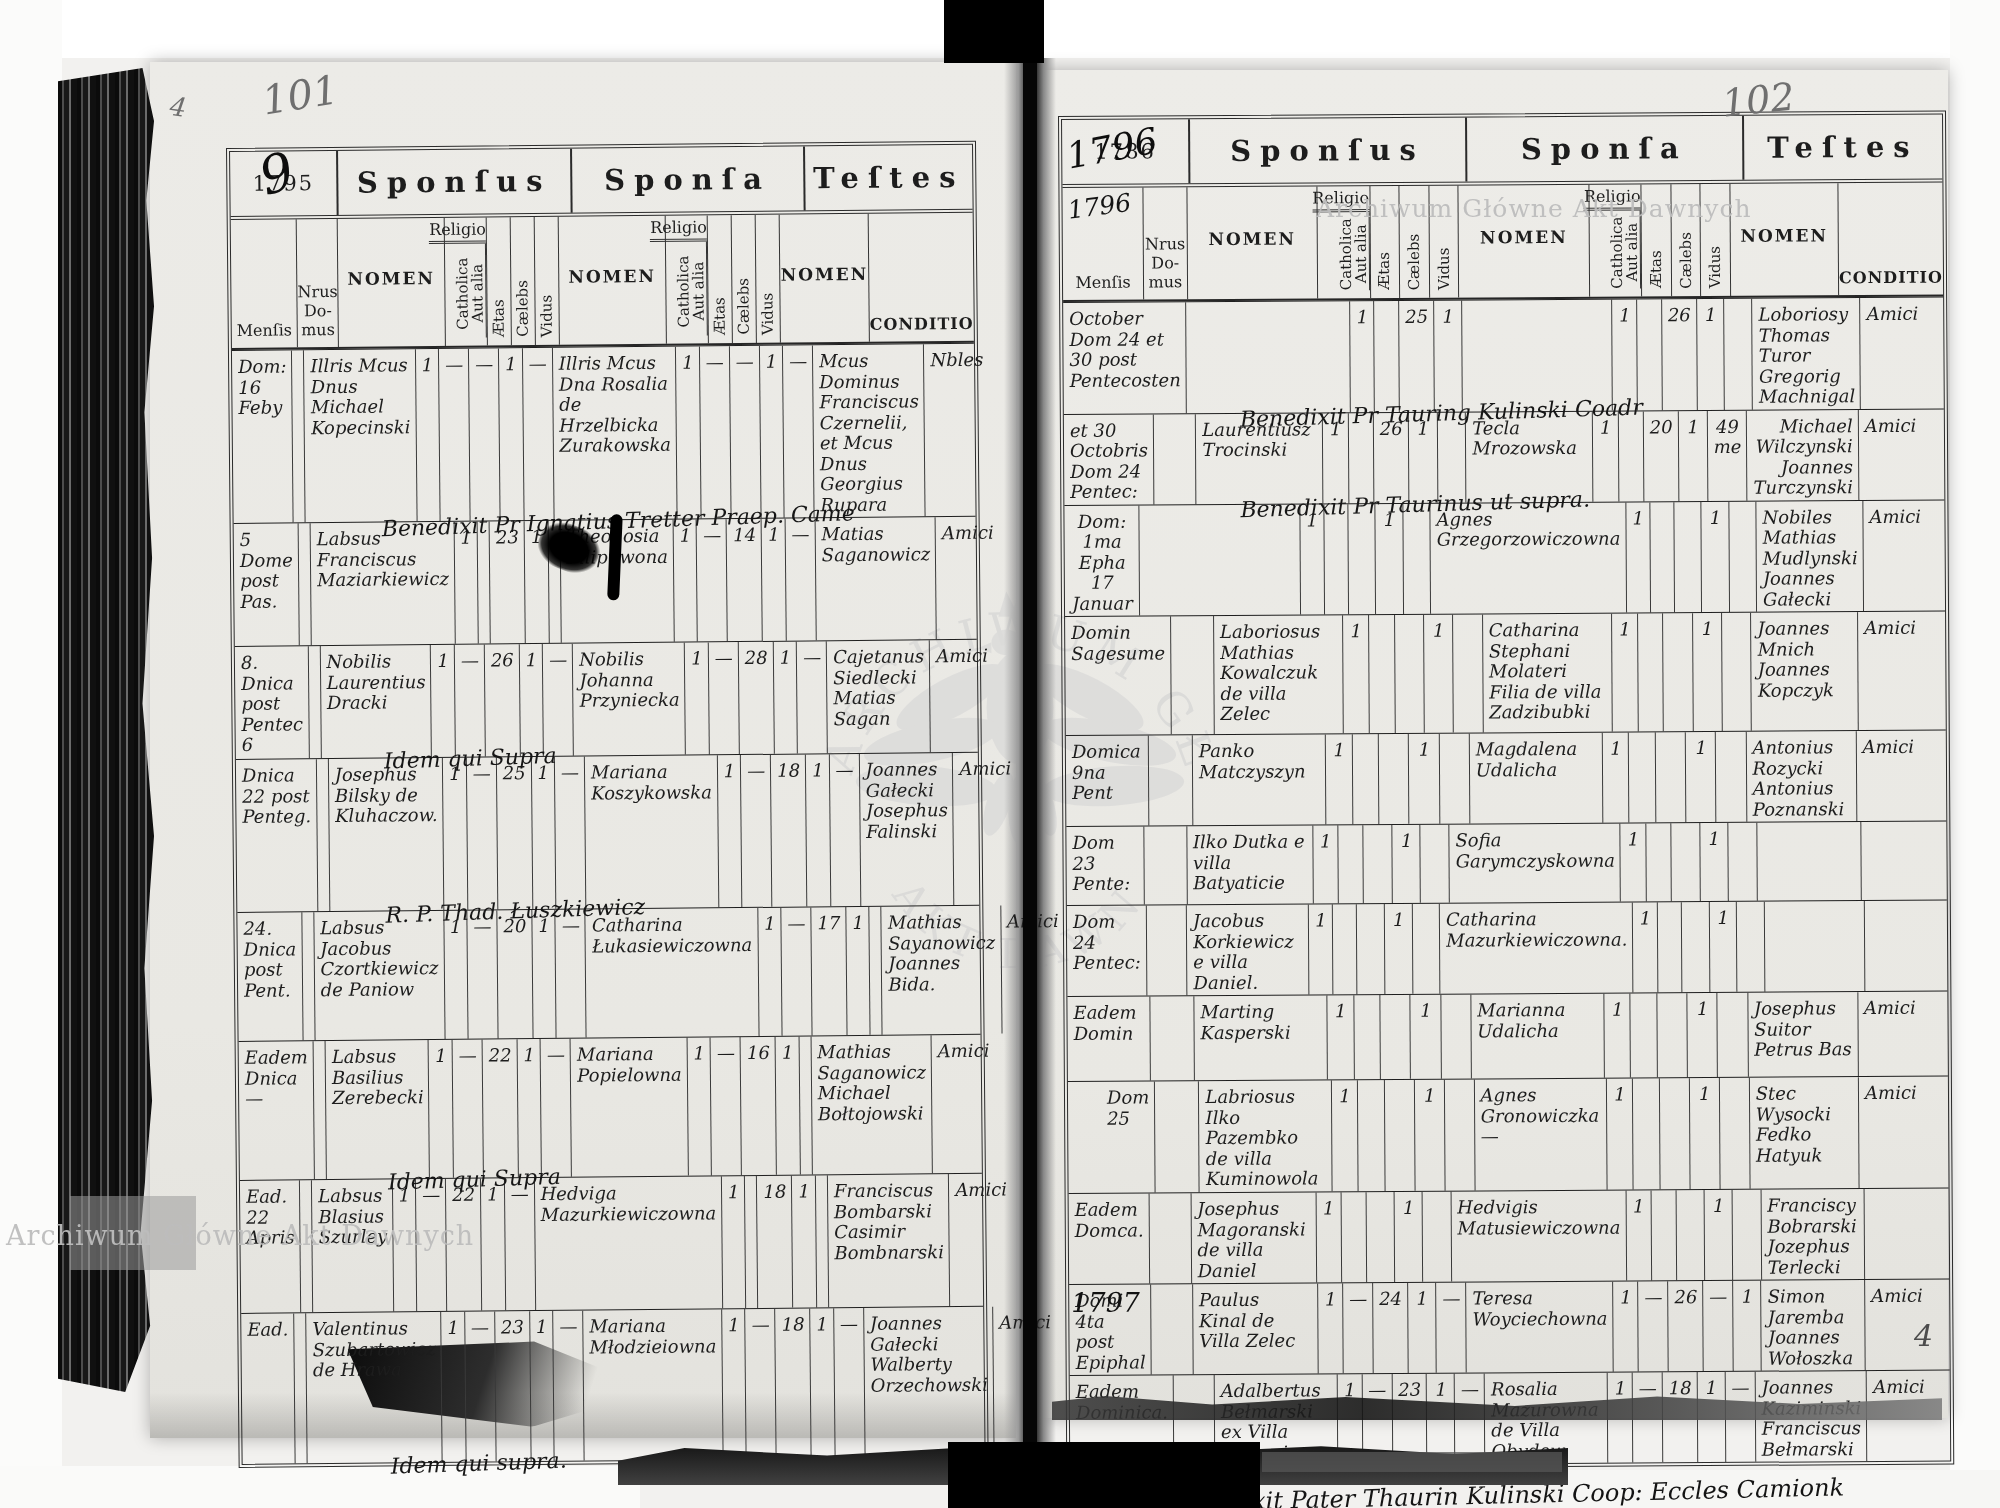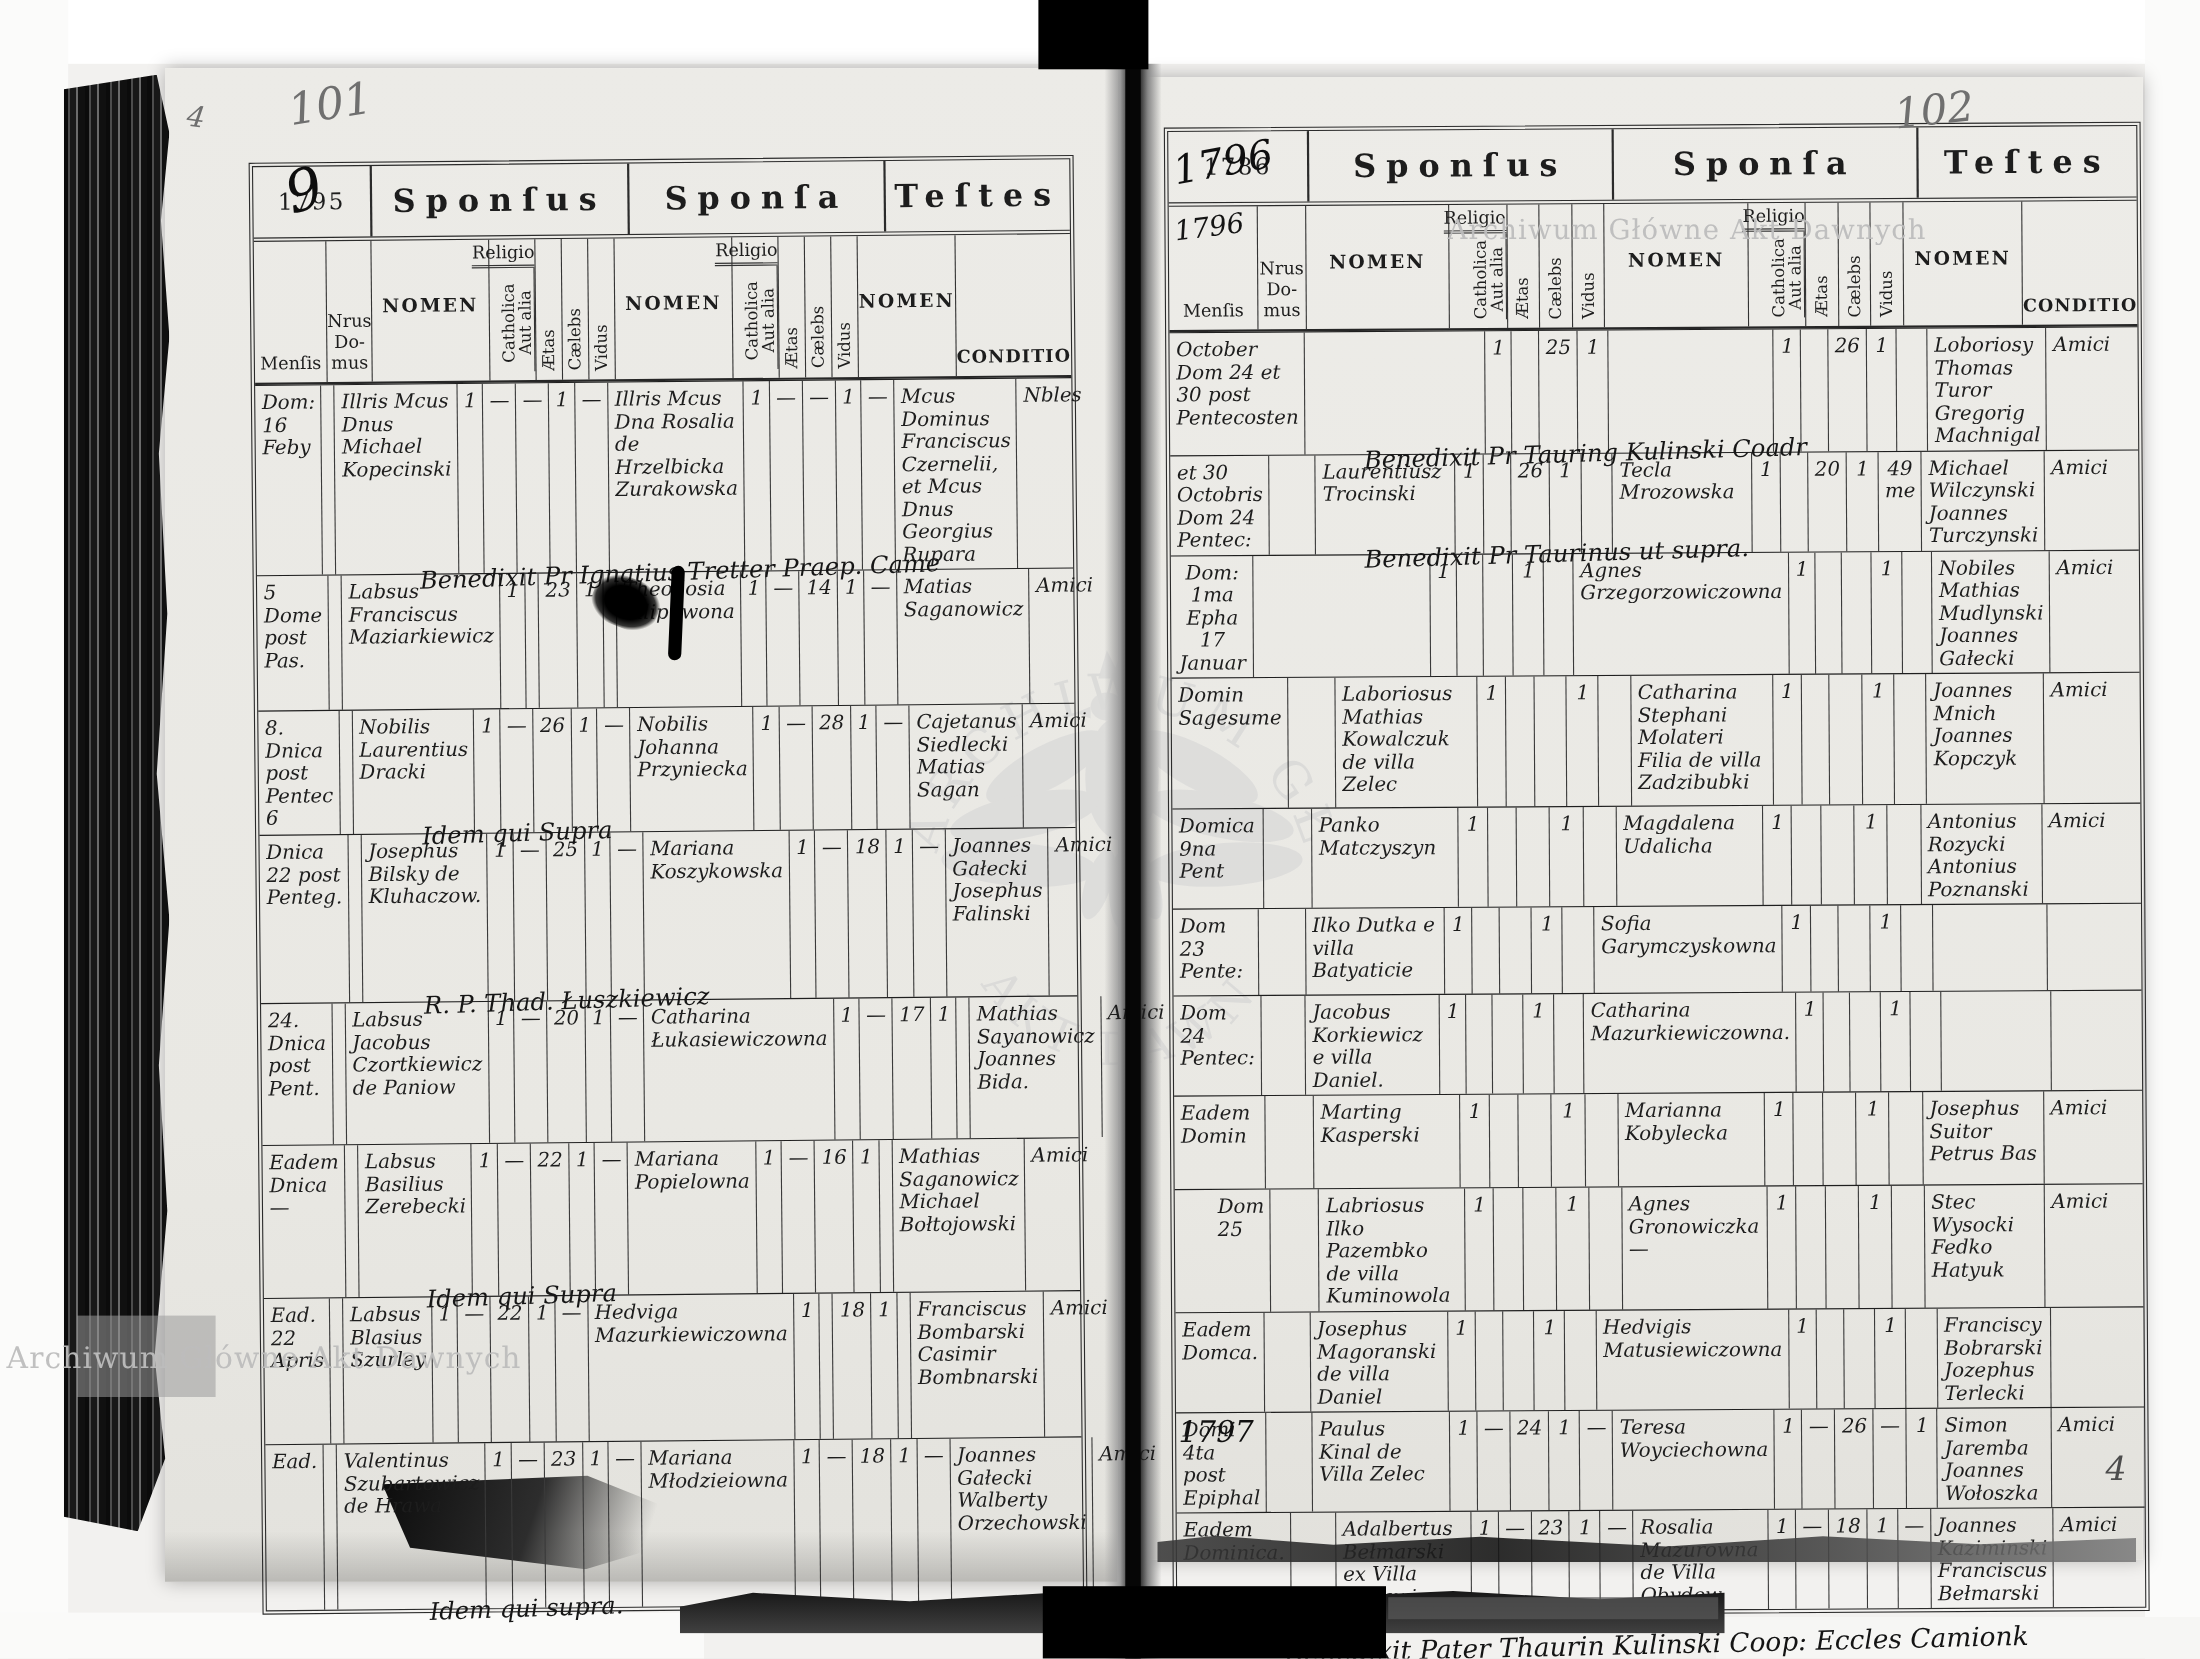--- a/index.html
+++ b/index.html
@@ -414,21 +414,21 @@
         <div class="cell script mark" style="grid-column: 5;"></div>
         <div class="cell script mark" style="grid-column: 6;">26</div>
         <div class="cell script mark" style="grid-column: 7;">1</div>
         <div class="cell script mark" style="grid-column: 8;"></div>
         <div class="cell script" style="grid-column: 9;">Tecla Mrozowska</div>
         <div class="cell script mark" style="grid-column: 10;">1</div>
         <div class="cell script mark" style="grid-column: 11;"></div>
         <div class="cell script mark" style="grid-column: 12;">20</div>
         <div class="cell script mark" style="grid-column: 13;">1</div>
         <div class="cell script mark" style="grid-column: 14;">49 me</div>
-        <div class="cell script" style="grid-column: 15;">Michael Wilczynski Joannes Turczynski</div>
+        <div class="cell script" style="grid-column: 15; text-align: right;">Michael Wilczynski Joannes Turczynski</div>
         <div class="cell script" style="grid-column: 16;">Amici</div>
         <div class="script note">Benedixit Pr Taurinus ut supra.</div>
       </div>
       <div class="grid row" style="min-height: 78px;">
         <div class="cell script" style="grid-column: 1; text-align: center;">Dom: 1ma Epha 17 Januar</div>
         <div class="cell script" style="grid-column: 2;"></div>
         <div class="cell script mark" style="grid-column: 4;">1</div>
         <div class="cell script mark" style="grid-column: 5;"></div>
         <div class="cell script mark" style="grid-column: 6;"></div>
         <div class="cell script mark" style="grid-column: 7;">1</div>
@@ -516,21 +516,21 @@
       </div>
       <div class="grid row" style="min-height: 84px;">
         <div class="cell script" style="grid-column: 1;">Eadem Domin</div>
         <div class="cell script" style="grid-column: 2;"></div>
         <div class="cell script" style="grid-column: 3;">Marting Kasperski</div>
         <div class="cell script mark" style="grid-column: 4;">1</div>
         <div class="cell script mark" style="grid-column: 5;"></div>
         <div class="cell script mark" style="grid-column: 6;"></div>
         <div class="cell script mark" style="grid-column: 7;">1</div>
         <div class="cell script mark" style="grid-column: 8;"></div>
-        <div class="cell script" style="grid-column: 9;">Marianna Kobylecka</div>
+        <div class="cell script" style="grid-column: 9;">Marianna Udalicha</div>
         <div class="cell script mark" style="grid-column: 10;">1</div>
         <div class="cell script mark" style="grid-column: 11;"></div>
         <div class="cell script mark" style="grid-column: 12;"></div>
         <div class="cell script mark" style="grid-column: 13;">1</div>
         <div class="cell script mark" style="grid-column: 14;"></div>
         <div class="cell script" style="grid-column: 15;">Josephus Suitor Petrus Bas</div>
         <div class="cell script" style="grid-column: 16;">Amici</div>
       </div>
       <div class="grid row" style="min-height: 100px;">
         <div class="cell script" style="grid-column: 1; margin-left: 33px;">Dom 25</div>

